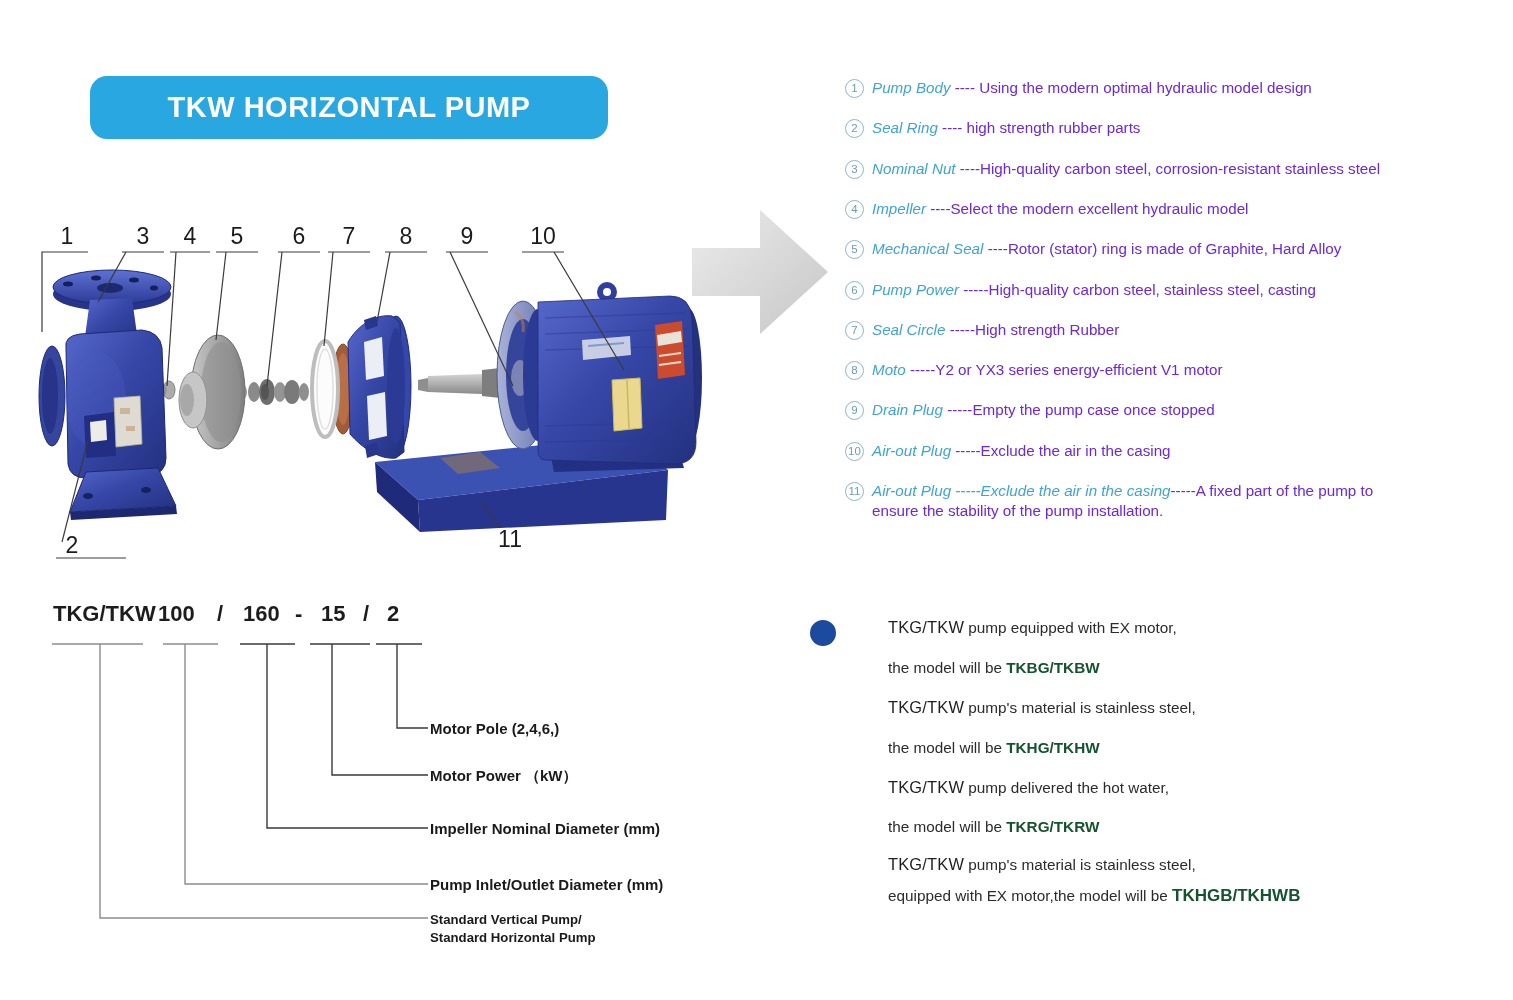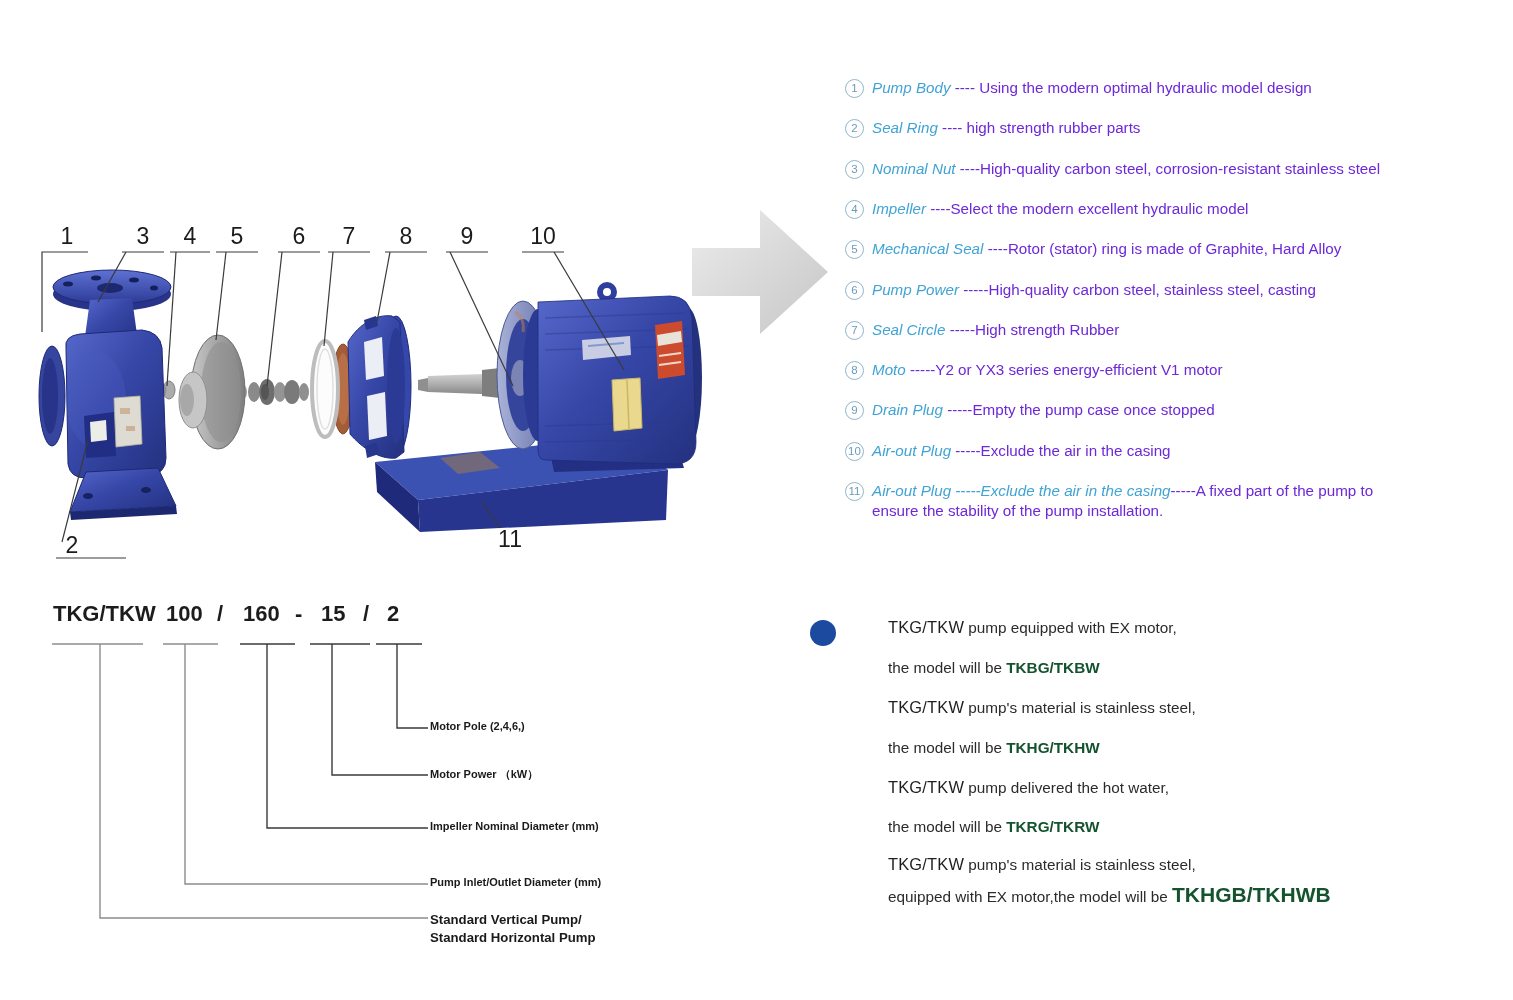--- a/index.html
+++ b/index.html
@@ -14,38 +14,41 @@
   
   .parts-list{position:absolute;left:845px;top:78px;width:650px;}
   .part-item{position:absolute;left:0;padding-left:27px;font-size:15.2px;line-height:20px;width:620px;}
   .pnum{position:absolute;left:0;top:1px;width:17px;height:17px;border:1.5px solid #8fb6cc;
         border-radius:50%;color:#6a9cba;font-size:11.5px;line-height:17px;text-align:center;}
   .pname{color:#3fa3d5;font-style:italic;}
   .pdesc{color:#6d28d9;}
 
   
   .token{position:absolute;top:601px;font-size:22px;font-weight:bold;color:#1c1c1c;}
-  .tree-label{position:absolute;left:430px;font-size:11px;font-weight:600;color:#1a1a1a;}
+  .tree-label{position:absolute;left:430px;font-size:15px;font-weight:600;color:#1a1a1a;}
   .tree-label.small{font-size:13.2px;}
 
   
   .notes{position:absolute;left:808px;top:612px;width:680px;}
   .bullet{position:absolute;left:2px;top:8px;width:26px;height:26px;border-radius:50%;background:#1b4a9e;}
   .note-line{position:absolute;left:42px;font-size:15.3px;color:#2b2b2b;line-height:22px;white-space:nowrap;margin-left:38px;}
   .note-line .lead{font-size:16.4px;color:#1f1f1f;letter-spacing:.2px;}
   .note-line strong{font-weight:bold;color:#14532d;}
-  .note-line strong.xl{font-size:21px;}
+  .note-line strong.xl{font-size:17px;}
 
   svg text.dnum{font-family:"Liberation Sans", sans-serif;font-size:23px;fill:#1b1b1b;}
 </style>
 </head>
 <body>
 
 <div id="page">
 
+  <div class="banner">
+    <span>TKW HORIZONTAL PUMP</span>
+  </div>
 
   <svg style="position:absolute;left:30px;top:190px;" width="830" height="390" viewBox="0 0 830 390">
     <defs>
       <linearGradient id="gBlue2" x1="0" y1="0" x2="1" y2="1">
         <stop offset="0" stop-color="#5668ca"></stop>
           <stop offset="0.45" stop-color="#3647a8"></stop>
           <stop offset="1" stop-color="#24317f"></stop>
       </linearGradient>
       <linearGradient id="gBlueTop" x1="0" y1="0" x2="0" y2="1">
         <stop offset="0" stop-color="#5e71d2"></stop>
@@ -252,21 +255,21 @@
       <span class="pname">Air-out Plug</span><span class="pdesc"> -----Exclude the air in the casing</span>
     </div>
     <div class="part-item" style="top:403px">
       <span class="pnum">11</span>
       <span class="pname">Air-out Plug -----Exclude the air in the casing</span><span class="pdesc">-----A fixed part of the pump to</span><br>
       <span class="pdesc">ensure the stability of the pump installation.</span>
     </div>
   </div>
 
   <span class="token" style="left:53px">TKG/TKW</span>
-  <span class="token" style="left:166px">100</span>
+  <span class="token" style="left:158px">100</span>
   <span class="token" style="left:217px">/</span>
   <span class="token" style="left:243px">160</span>
   <span class="token" style="left:295px">-</span>
   <span class="token" style="left:321px">15</span>
   <span class="token" style="left:363px">/</span>
   <span class="token" style="left:387px">2</span>
 
   <svg style="position:absolute;left:40px;top:640px;" width="560" height="320" viewBox="0 0 560 320" fill="none">
     <g stroke="#8c8c8c" stroke-width="1.4">
       <line x1="12" y1="4" x2="103" y2="4"></line>

